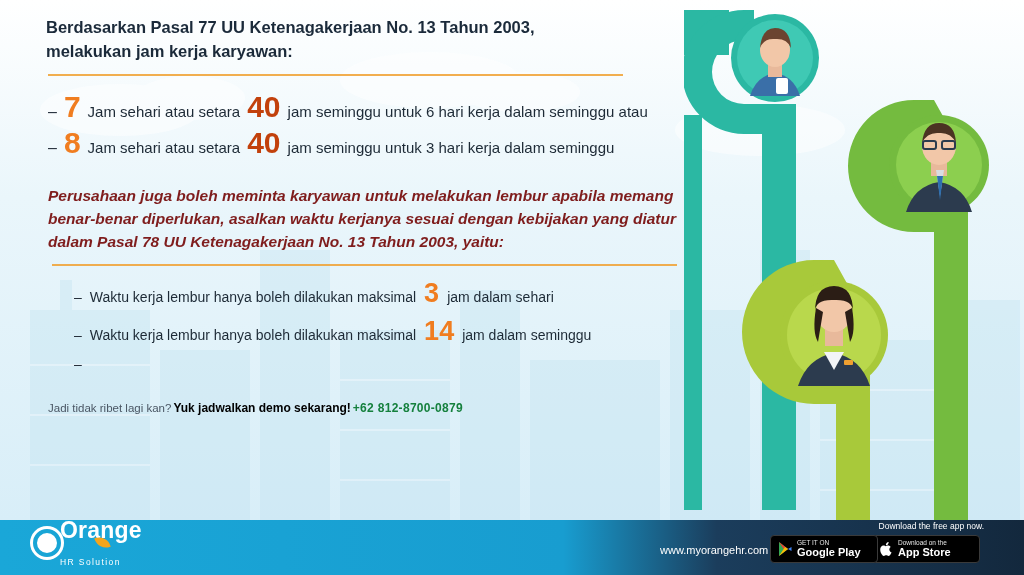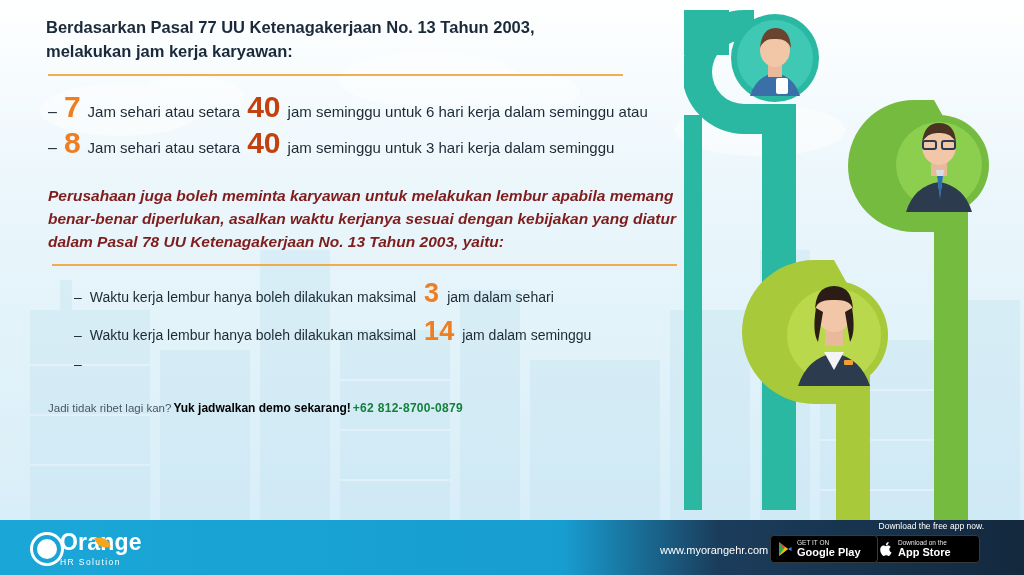--- a/index.html
+++ b/index.html
@@ -51,21 +51,21 @@
   .cta-small{font-size:11.5px;color:#4a5664;}
   .cta-strong{font-size:12px;font-weight:bold;color:#000000;}
   .cta-phone{font-size:12px;font-weight:bold;color:#15803d;letter-spacing:.3px;}
 
   
   .logo{position:absolute;left:30px;bottom:8px;display:flex;align-items:center;gap:0;}
   .logo-mark{width:34px;height:34px;border-radius:50%;background:#fff;display:flex;align-items:center;justify-content:center;}
   .logo-mark .o{width:20px;height:20px;border:4px solid #18a5d6;border-radius:50%;}
   .logo-text{margin-left:-4px;color:#fff;}
   .logo-word{font-size:23px;font-weight:bold;letter-spacing:.2px;line-height:1;}
-  .logo-sub{font-size:8.5px;letter-spacing:1.4px;margin-top:3px;}
+  .logo-sub{font-size:8.5px;letter-spacing:1.4px;margin-top:15px;}
   .logo-leaf{position:absolute;left:96px;bottom:26px;width:13px;height:13px;
      background:#f4a51c;border-radius:0 12px 0 12px;transform:rotate(-18deg);}
 
   
   .site{position:absolute;left:660px;bottom:19px;color:#fff;font-size:11px;}
   .free{position:absolute;right:40px;bottom:44px;color:#fff;font-size:8.5px;text-align:right;}
   .store{position:absolute;bottom:12px;height:26px;border-radius:4px;background:#000;
      border:1px solid #3a3a3a;display:flex;align-items:center;gap:5px;padding:0 7px;color:#fff;}
   .store .g1{font-size:6.5px;line-height:1.05;opacity:.9;}
   .store .g2{font-size:11px;font-weight:bold;line-height:1.05;}

